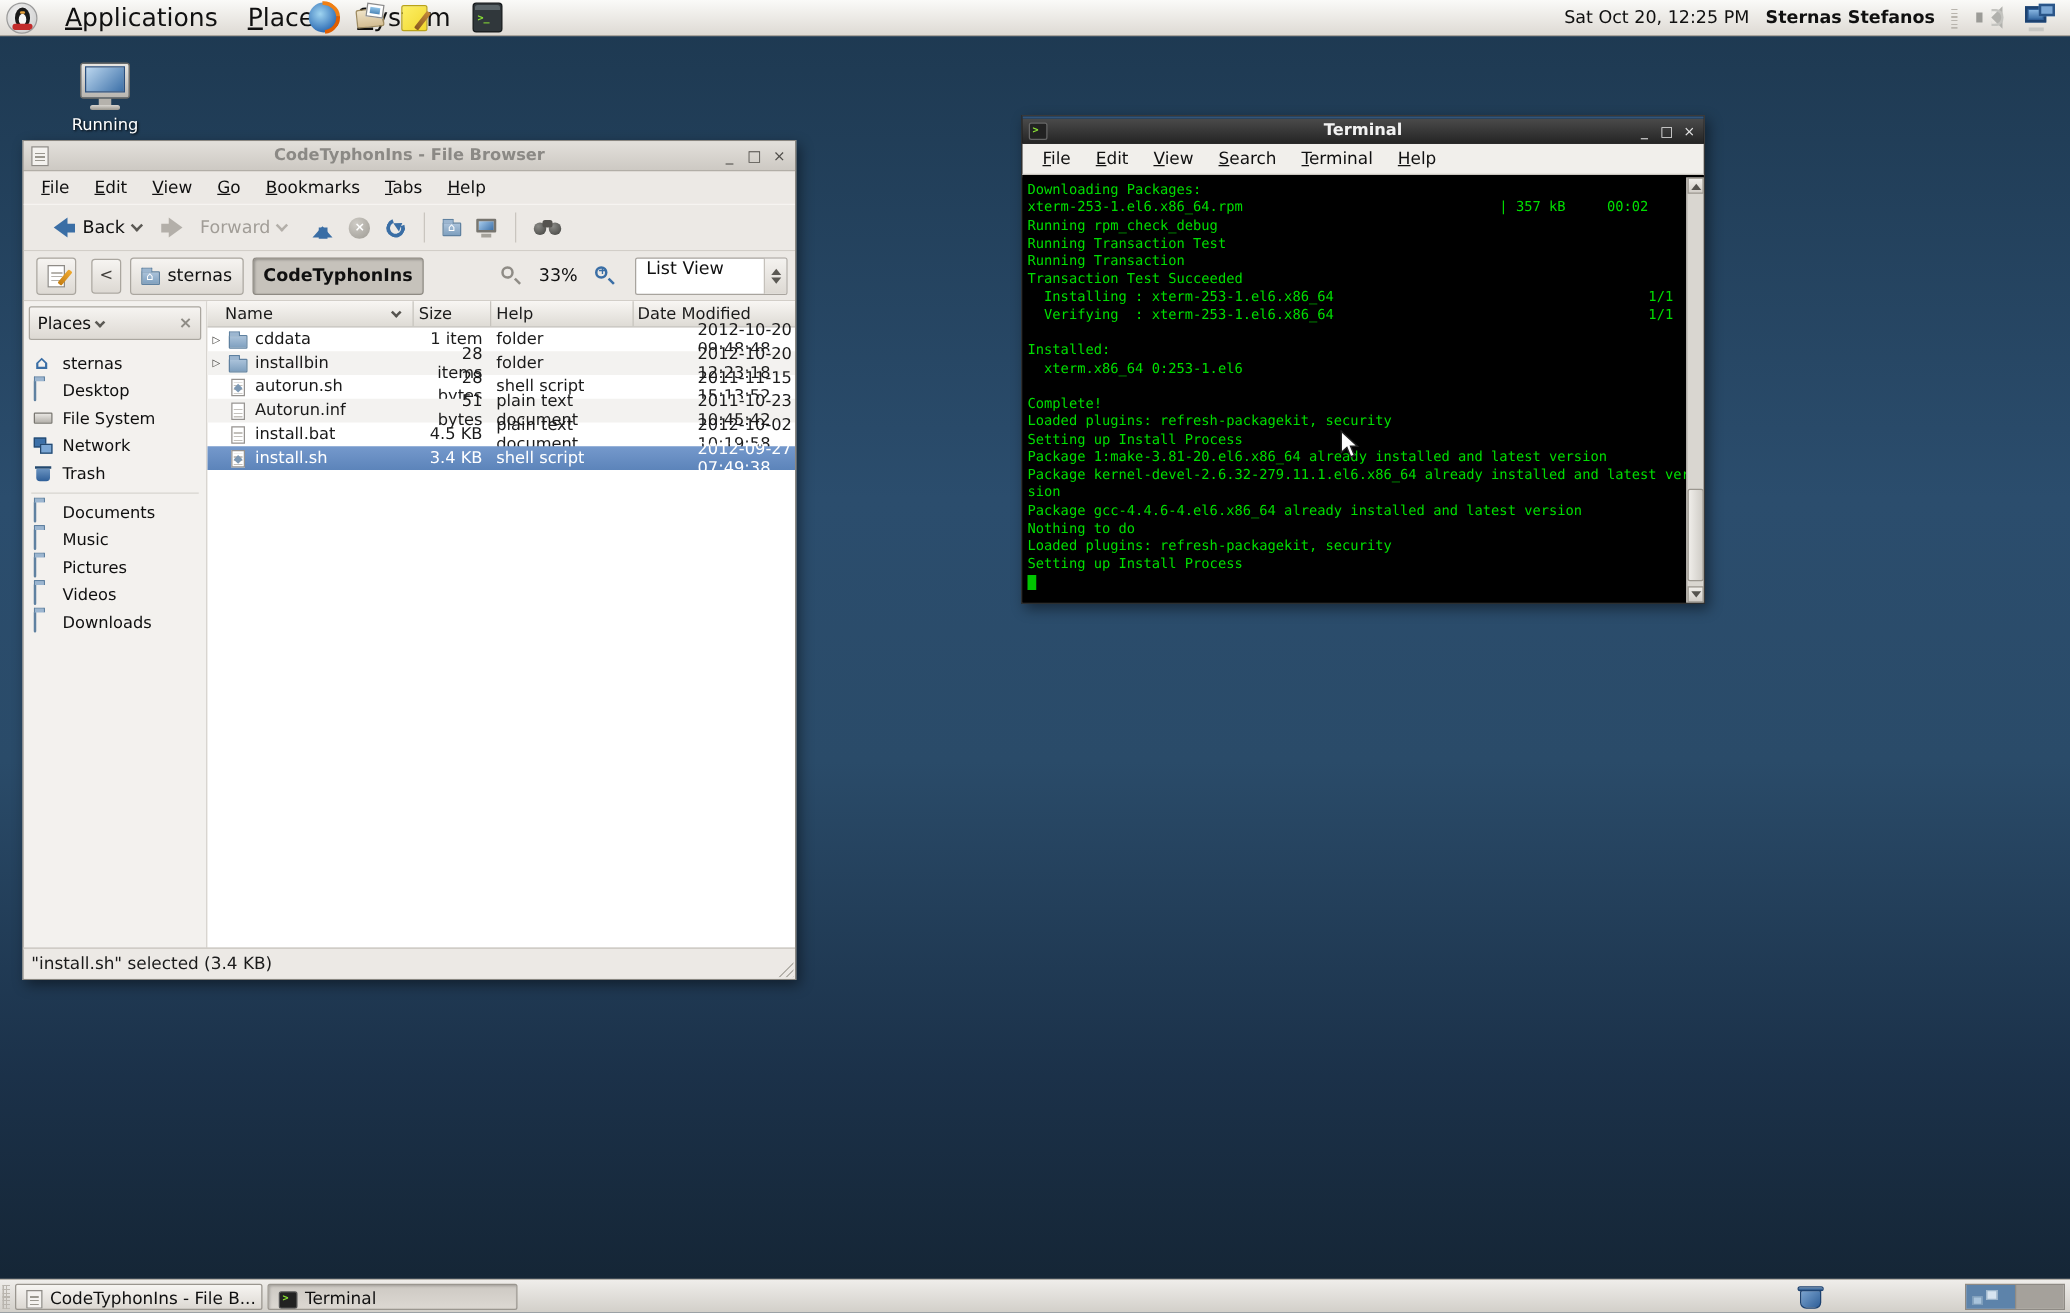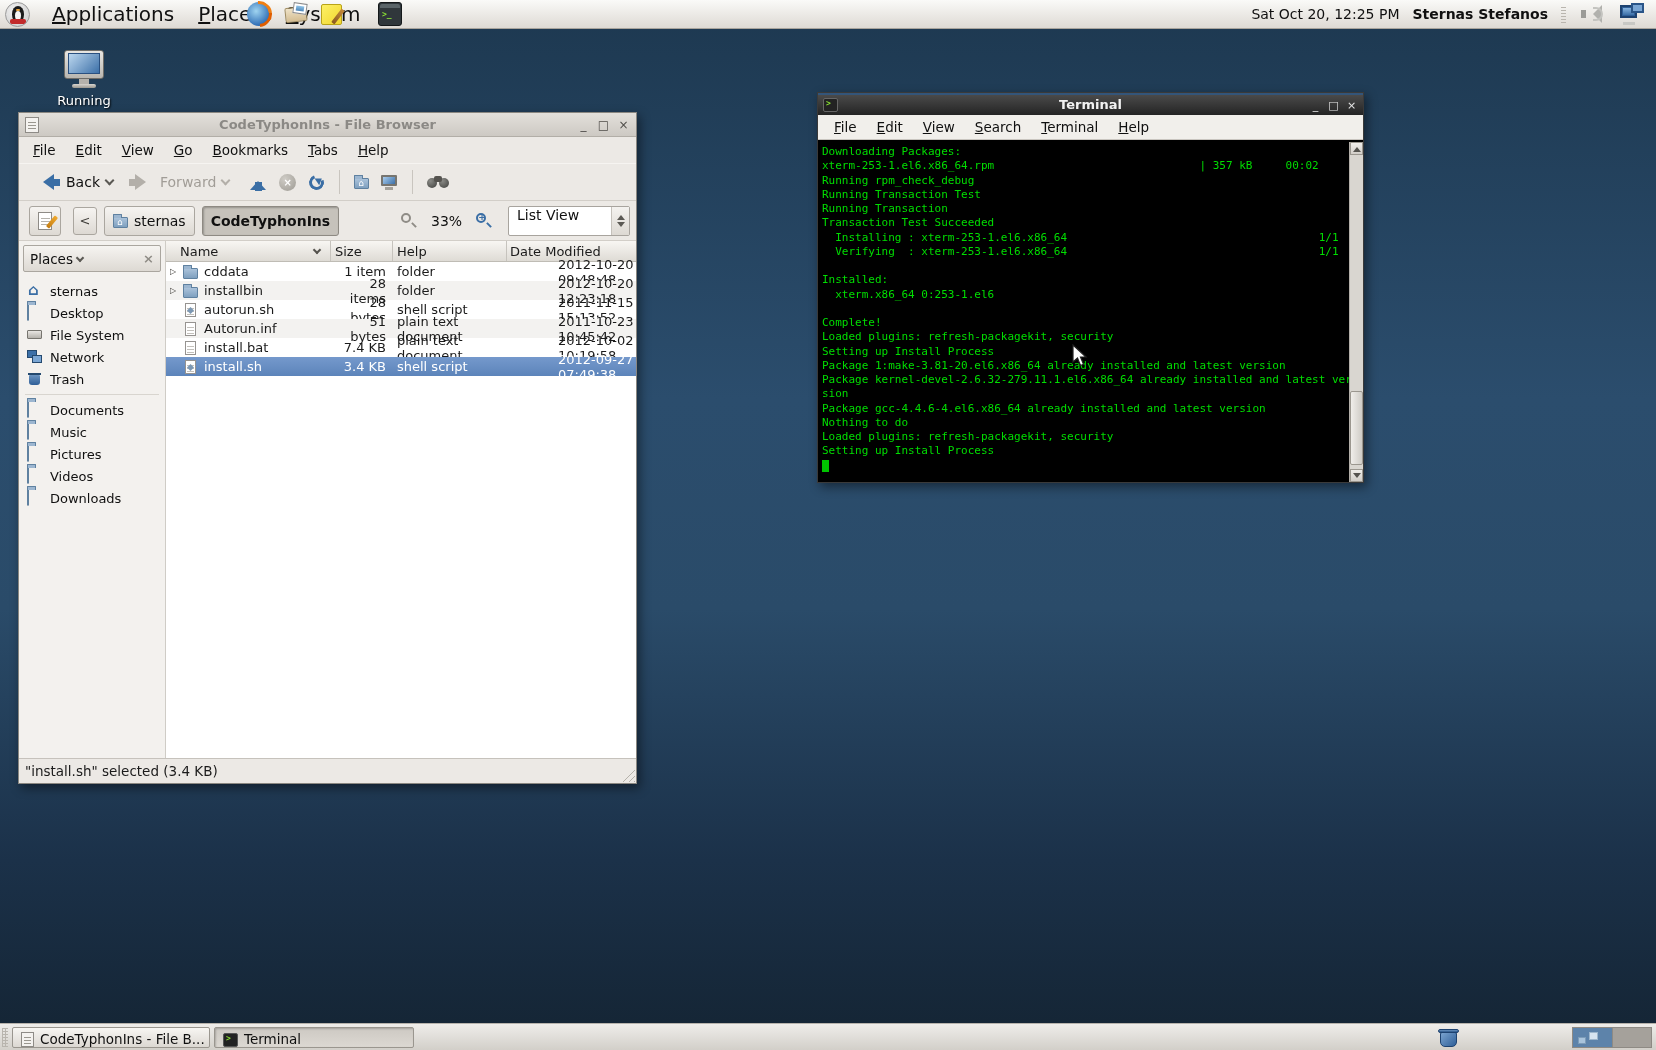--- a/index.html
+++ b/index.html
@@ -486,21 +486,21 @@
         <span class="fsize">51 bytes</span>
         <span class="ftype">plain text document</span>
         <span class="fdate">2011-10-23 10:45:42</span>
       </div>
       <div class="frow">
         <span class="fexp"></span>
         <span class="fico">
             <span class="icon-paper"></span>
           </span>
         <span class="fname">install.bat</span>
-        <span class="fsize">7.4 KB</span>
+        <span class="fsize">4.5 KB</span>
         <span class="ftype">plain text document</span>
         <span class="fdate">2012-10-02 10:19:58</span>
       </div>
       <div class="frow selected">
         <span class="fexp"></span>
         <span class="fico">
             <span class="icon-paper icon-script"></span>
           </span>
         <span class="fname">install.sh</span>
         <span class="fsize">3.4 KB</span>

